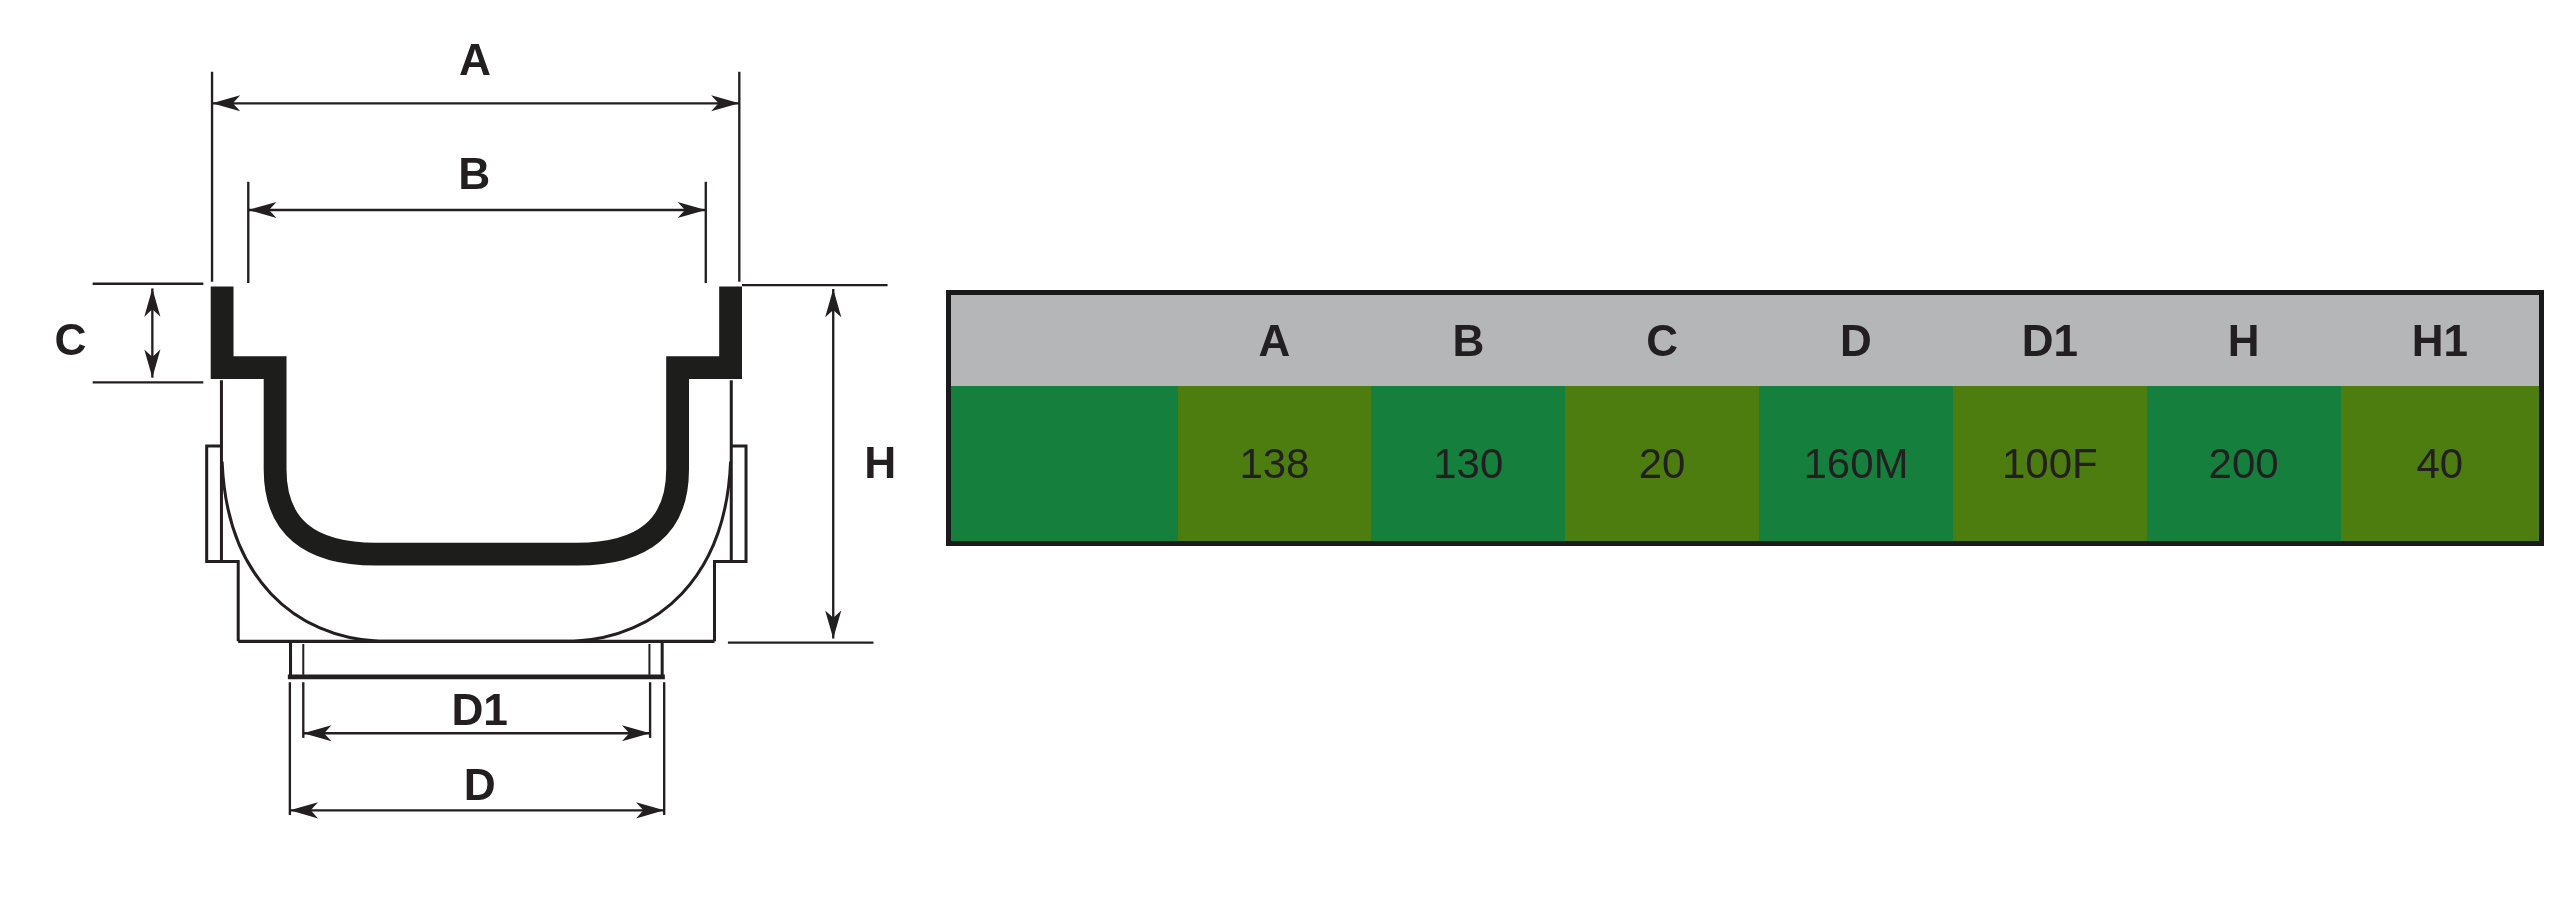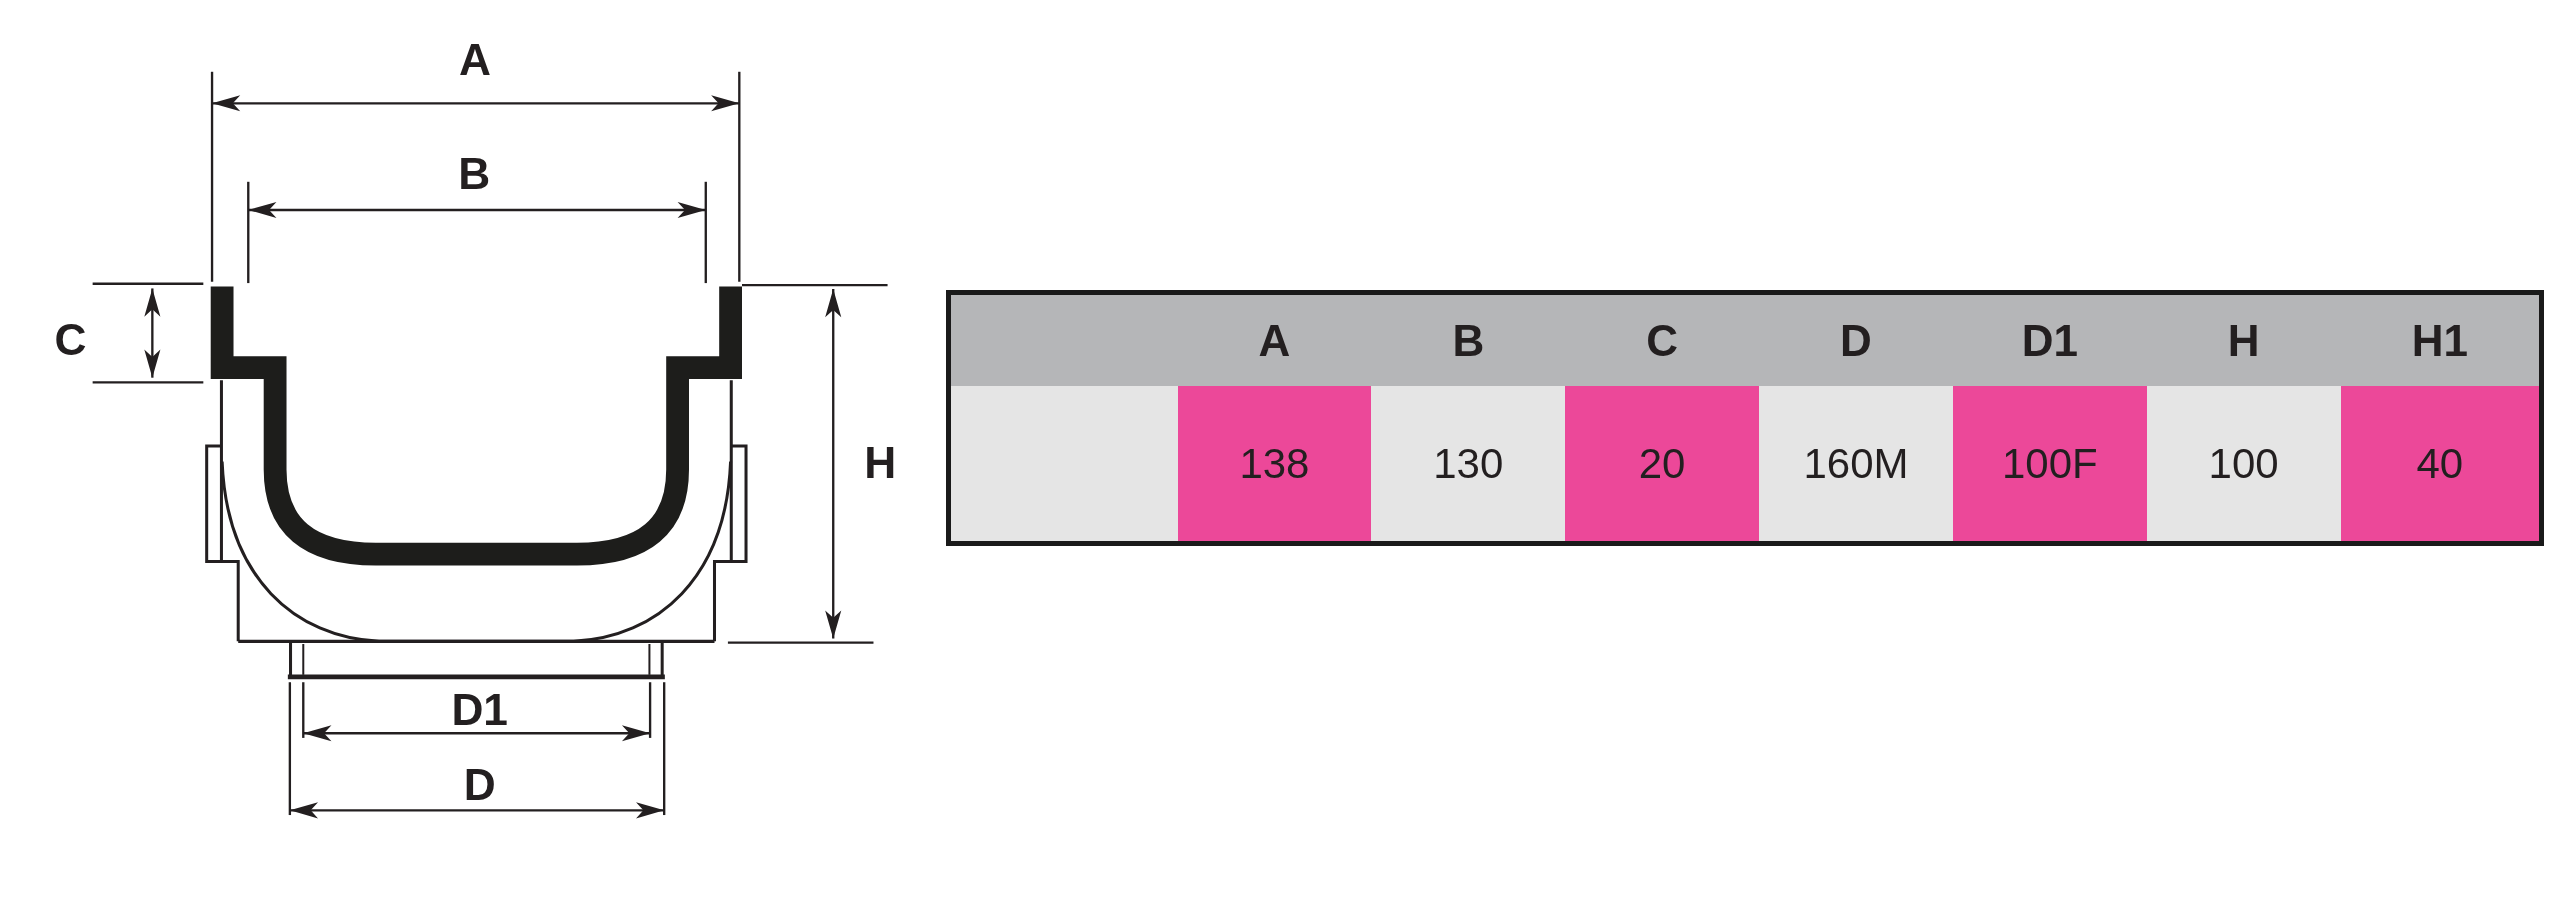--- a/index.html
+++ b/index.html
@@ -36,24 +36,24 @@
     vertical-align:middle;
     padding:0;
   }
   .dims-table td{
     height:155px;
     font-weight:normal;
     font-size:42px;
     color:#231f20;
     text-align:center;
     vertical-align:middle;
-    background:#e5e5e5;
+    background:#15803d;
     padding:0;
   }
-  .dims-table td.green{background:#ec4899;}
+  .dims-table td.green{background:#4d7c0f;}
 </style>
 </head>
 <body>
 
 <div class="stage">
 
   <svg class="drawing-svg" width="946" height="915" viewBox="0 0 1410 1364" xmlns="http://www.w3.org/2000/svg">
     <defs>
       <marker id="ah" viewBox="0 0 44 26" markerWidth="44" markerHeight="26" markerUnits="userSpaceOnUse" refX="43" refY="13" orient="auto-start-reverse">
         <path d="M1,1 L43,13 L1,25 L12,13 Z" fill="#231f20"></path>
@@ -146,20 +146,20 @@
       </tr>
     </thead>
     <tbody>
       <tr>
         <td></td>
         <td class="green">138</td>
         <td>130</td>
         <td class="green">20</td>
         <td>160M</td>
         <td class="green">100F</td>
-        <td>100</td>
+        <td>200</td>
         <td class="green">40</td>
       </tr>
     </tbody>
   </table>
 
 </div>
 
 
 </body></html>

